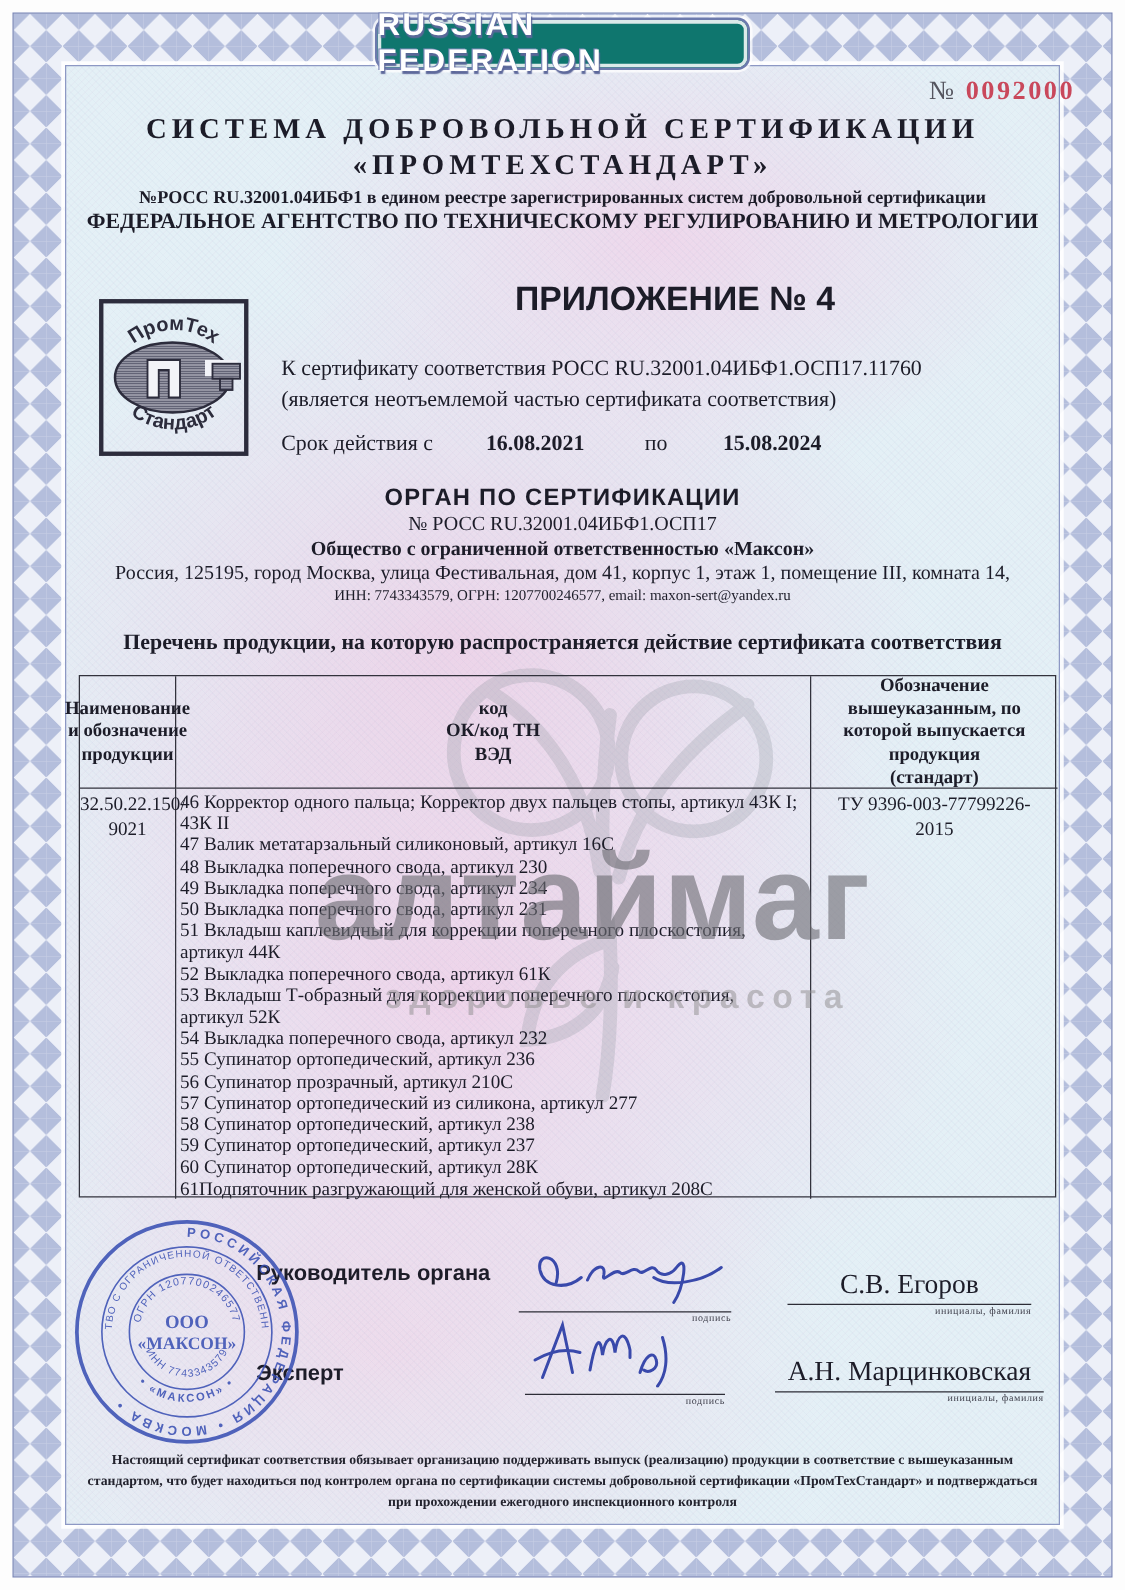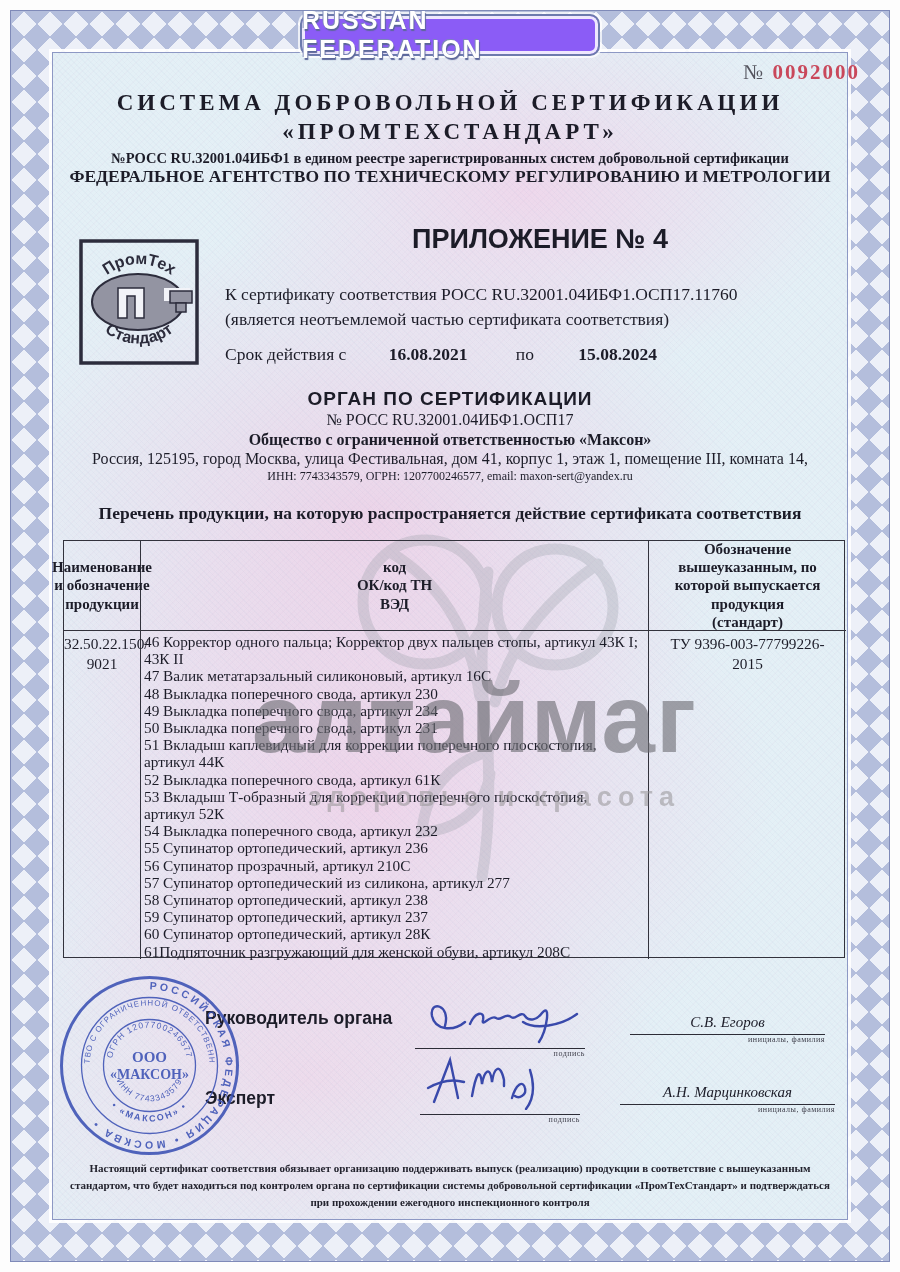--- a/index.html
+++ b/index.html
@@ -23,21 +23,21 @@
       radial-gradient(ellipse 430px 260px at 60% 12%, rgba(240,212,234,.85), rgba(240,212,234,0) 72%),
       radial-gradient(ellipse 520px 420px at 40% 40%, rgba(238,206,230,.8), rgba(238,206,230,0) 72%),
       radial-gradient(ellipse 560px 430px at 40% 64%, rgba(240,208,232,.85), rgba(240,208,232,0) 72%),
       radial-gradient(ellipse 500px 320px at 32% 88%, rgba(240,214,233,.75), rgba(240,214,233,0) 72%); }
 
   .abs { position:absolute; }
   .ctr { left:52px; right:52px; text-align:center; }
   .ink { color:#1c1c28; }
 
   
-  .badge { left:300px; top:14px; width:300px; height:42px; background:#8b5cf6;
+  .badge { left:300px; top:14px; width:300px; height:42px; background:#0f766e;
     border:2px solid #6d7aad; border-radius:10px;
     box-shadow:inset 0 0 0 3px rgba(255,255,255,.85), 0 0 0 2px rgba(255,255,255,.75);
     display:flex; align-items:center; justify-content:center; z-index:6;
     font-family:"Liberation Sans",sans-serif; font-weight:bold; font-size:25px;
     color:#fff; letter-spacing:2px; text-shadow:1px 2px 1px #5c679a, -1px -1px 0 #7c88b8; }
   .serial { left:640px; top:60px; width:220px; text-align:right; font-size:21px; letter-spacing:2px; z-index:6; }
   .serial .no { color:#55555f; }
   .serial .num { font-weight:bold; }
 
   .title1 { top:90px; font-size:23px; font-weight:bold; letter-spacing:4px; }
@@ -80,21 +80,21 @@
   .store-wm1 { left:252px; top:664px; font-family:"Liberation Sans",sans-serif; font-weight:bold;
     font-size:96px; letter-spacing:1px; color:rgba(110,110,116,.62); z-index:3; white-space:nowrap; }
   .store-wm2 { left:308px; top:782px; font-family:"Liberation Sans",sans-serif; font-weight:bold;
     font-size:27px; letter-spacing:6px; color:rgba(150,148,150,.55); z-index:3; white-space:nowrap; }
 
   
   .sig-label { left:205px; font-family:"Liberation Sans",sans-serif; font-weight:bold; font-size:17.5px; z-index:4; }
   .sig-area { z-index:5; }
   .u-line { height:1px; background:#2c2c36; }
   .tiny { font-size:8px; color:#3c3c48; letter-spacing:.5px; text-align:right;font-family:Liberation Serif, serif; }
-  .fio { text-align:center; font-size:15px;font-style:italic; }
+  .fio { text-align:center; font-size:22px; }
   .stamp-wrap { left:57px; top:973px; z-index:5; opacity:.88; }
 
   
   .disclaimer { left:68px; right:68px; top:1160px; text-align:center;
     font-size:11px; font-weight:bold; line-height:1.55; color:#23232e; }
   .bottom-print { left:0; right:0; top:1228px; text-align:center; z-index:7; }
   .bottom-print span { display:inline-block; border:1px solid #a9b0cf; background:rgba(245,246,252,.85);
     color:#8d94bb; font-size:8px; padding:1px 8px; letter-spacing:1px; font-family:"Liberation Sans",sans-serif; }
 </style>
 </head>

